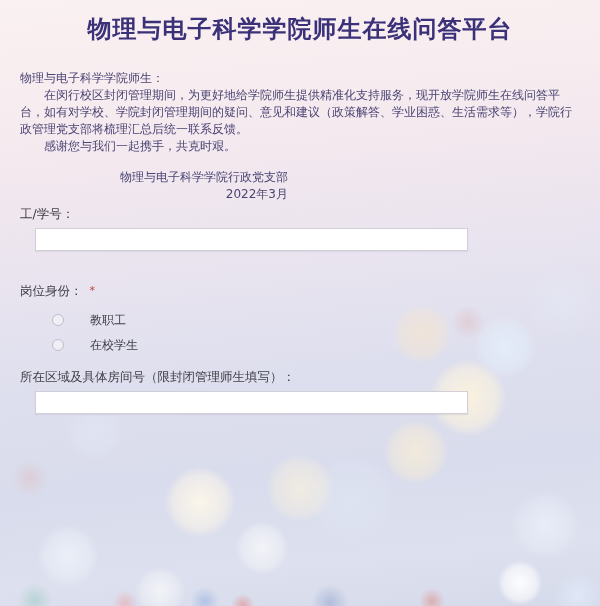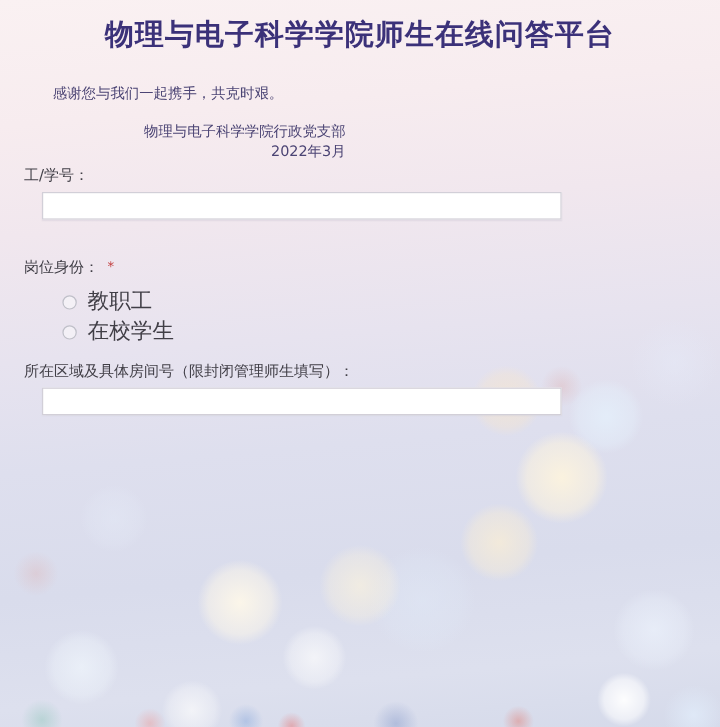--- a/index.html
+++ b/index.html
@@ -60,33 +60,35 @@
   .radio-field .label-row{margin-bottom:8px;margin-top:32px;}
   .radio-option{
     display:flex;align-items:center;margin-left:32px;height:24px;margin-bottom:1px;
     cursor:pointer;
   }
   .radio-circle{
     width:12px;height:12px;border-radius:50%;box-sizing:border-box;
     border:1px solid #bfbfc8;background:rgba(255,255,255,0.45);
     flex:0 0 auto;
   }
-  .radio-label{margin-left:9px;font-size:18px;color:#403e46;line-height:14px;}
+  .radio-label{margin-left:26px;font-size:12px;color:#403e46;line-height:14px;}
   .radio-field{margin-bottom:12px;}
 </style>
 </head>
 <body>
 
 <div class="bg"></div>
 
 <div class="content">
 
   <h1 class="title">物理与电子科学学院师生在线问答平台</h1>
 
   <div class="intro">
+    <p>物理与电子科学学院师生：</p>
+    <p class="indent">在闵行校区封闭管理期间，为更好地给学院师生提供精准化支持服务，现开放学院师生在线问答平台，如有对学校、学院封闭管理期间的疑问、意见和建议（政策解答、学业困惑、生活需求等），学院行政管理党支部将梳理汇总后统一联系反馈。</p>
     <p class="indent">感谢您与我们一起携手，共克时艰。</p>
     <div class="signature">
       <p>物理与电子科学学院行政党支部</p>
       <p>2022年3月</p>
     </div>
   </div>
 
   <form class="qform">
 
 

